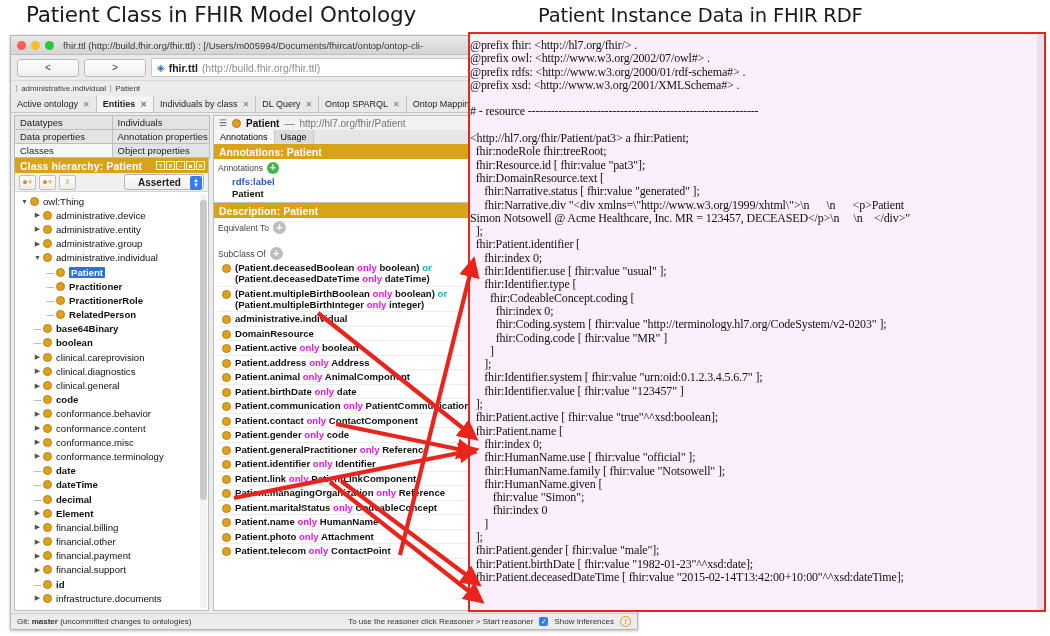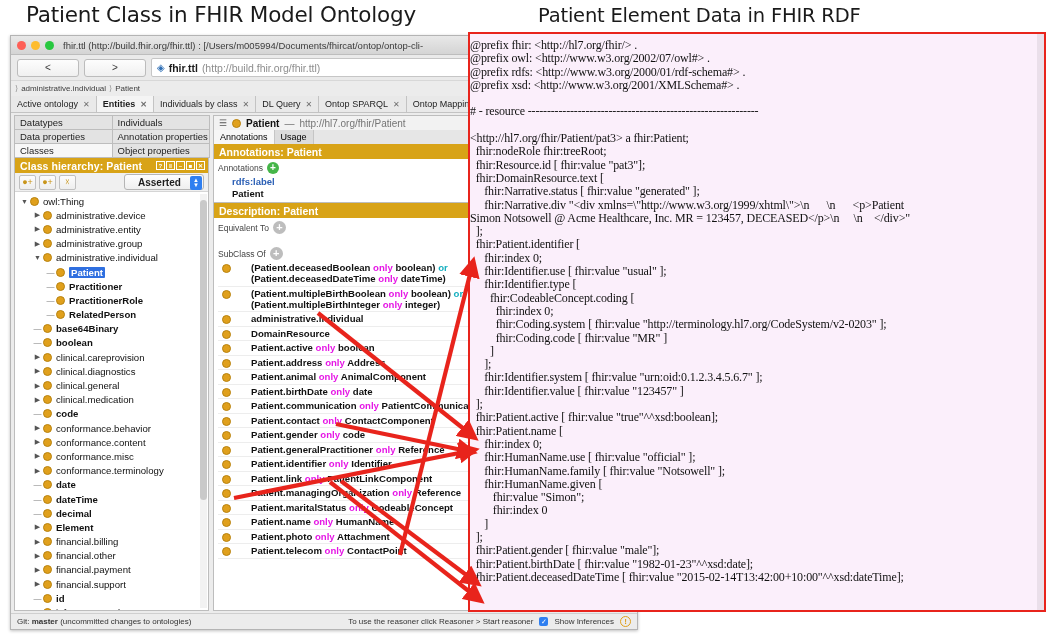--- a/index.html
+++ b/index.html
@@ -162,21 +162,21 @@
     display:flex;align-items:center;justify-content:center;line-height:1;font-weight:bold;
   }
   .plus-grey {
     width:13px;height:13px;border-radius:50%;background:#bdbdbd;color:#fff;font-size:11px;
     display:flex;align-items:center;justify-content:center;line-height:1;font-weight:bold;
   }
   .anno-pred { color:#2b5fb5; font-weight:bold; font-size:9.5px; margin-left:14px; margin-top:2px;}
   .anno-val  { color:#111; font-weight:bold; font-size:9.5px; margin-left:14px; margin-top:1px;}
   .sc-list { margin-top:1px; }
   .sc-item {
-    display:flex; align-items:flex-start; gap:20px; font-size:9.6px; font-weight:bold;
+    display:flex; align-items:flex-start; gap:4px; font-size:9.6px; font-weight:bold;
     color:#111; border-bottom:1px solid #ededed; padding:1px 0 1.5px 4px; white-space:nowrap;
   }
   .sc-dot { width:9px;height:9px;border-radius:50%;background:#e0a01c;border:1px solid #b8820f;
             flex:0 0 9px; margin-top:2px; }
   .kw-only { color:#e516e5; }
   .kw-or   { color:#18b0c0; }
 
   
   .statusbar {
     position:absolute; left:0; right:0; bottom:0; height:16px; background:#ececec;
@@ -203,21 +203,21 @@
   .rdf-scroll { position:absolute; right:0; top:0; width:7px; bottom:0; background:#f6eef6; }
   .rdf-thumb { position:absolute; right:0; top:0; width:7px; height:578px; background:#eadfea; }
 
   
   #arrows { position:absolute; left:0; top:0; width:1050px; height:636px; pointer-events:none; }
 </style>
 </head>
 <body>
 
 <div class="fig-title" id="title-left">Patient Class in FHIR Model Ontology</div>
-<div class="fig-title" id="title-right">Patient Element Data in FHIR RDF</div>
+<div class="fig-title" id="title-right">Patient Instance Data in FHIR RDF</div>
 
 <div id="protege-window">
 
   <div class="titlebar">
     <div class="traffic">
       <div class="dot red"></div>
       <div class="dot yellow"></div>
       <div class="dot green"></div>
     </div>
     <div class="win-title">fhir.ttl (http://build.fhir.org/fhir.ttl)  : [/Users/m005994/Documents/fhircat/ontop/ontop-cli-</div>
@@ -371,25 +371,20 @@
             </div>
             <div class="tnode" style="padding-left: 15px;">
               <span class="tw">▶</span>
               <span class="tcircle"></span>
               <span class="tlabel plain">clinical.diagnostics</span>
             </div>
             <div class="tnode" style="padding-left: 15px;">
               <span class="tw">▶</span>
               <span class="tcircle"></span>
               <span class="tlabel plain">clinical.general</span>
-            </div>
-            <div class="tnode" style="padding-left: 15px;">
-              <span class="tw">▶</span>
-              <span class="tcircle"></span>
-              <span class="tlabel plain">clinical.medication</span>
             </div>
             <div class="tnode" style="padding-left: 15px;">
               <span class="tdash">—</span>
               <span class="tcircle"></span>
               <span class="tlabel">code</span>
             </div>
             <div class="tnode" style="padding-left: 15px;">
               <span class="tw">▶</span>
               <span class="tcircle"></span>
               <span class="tlabel plain">conformance.behavior</span>

